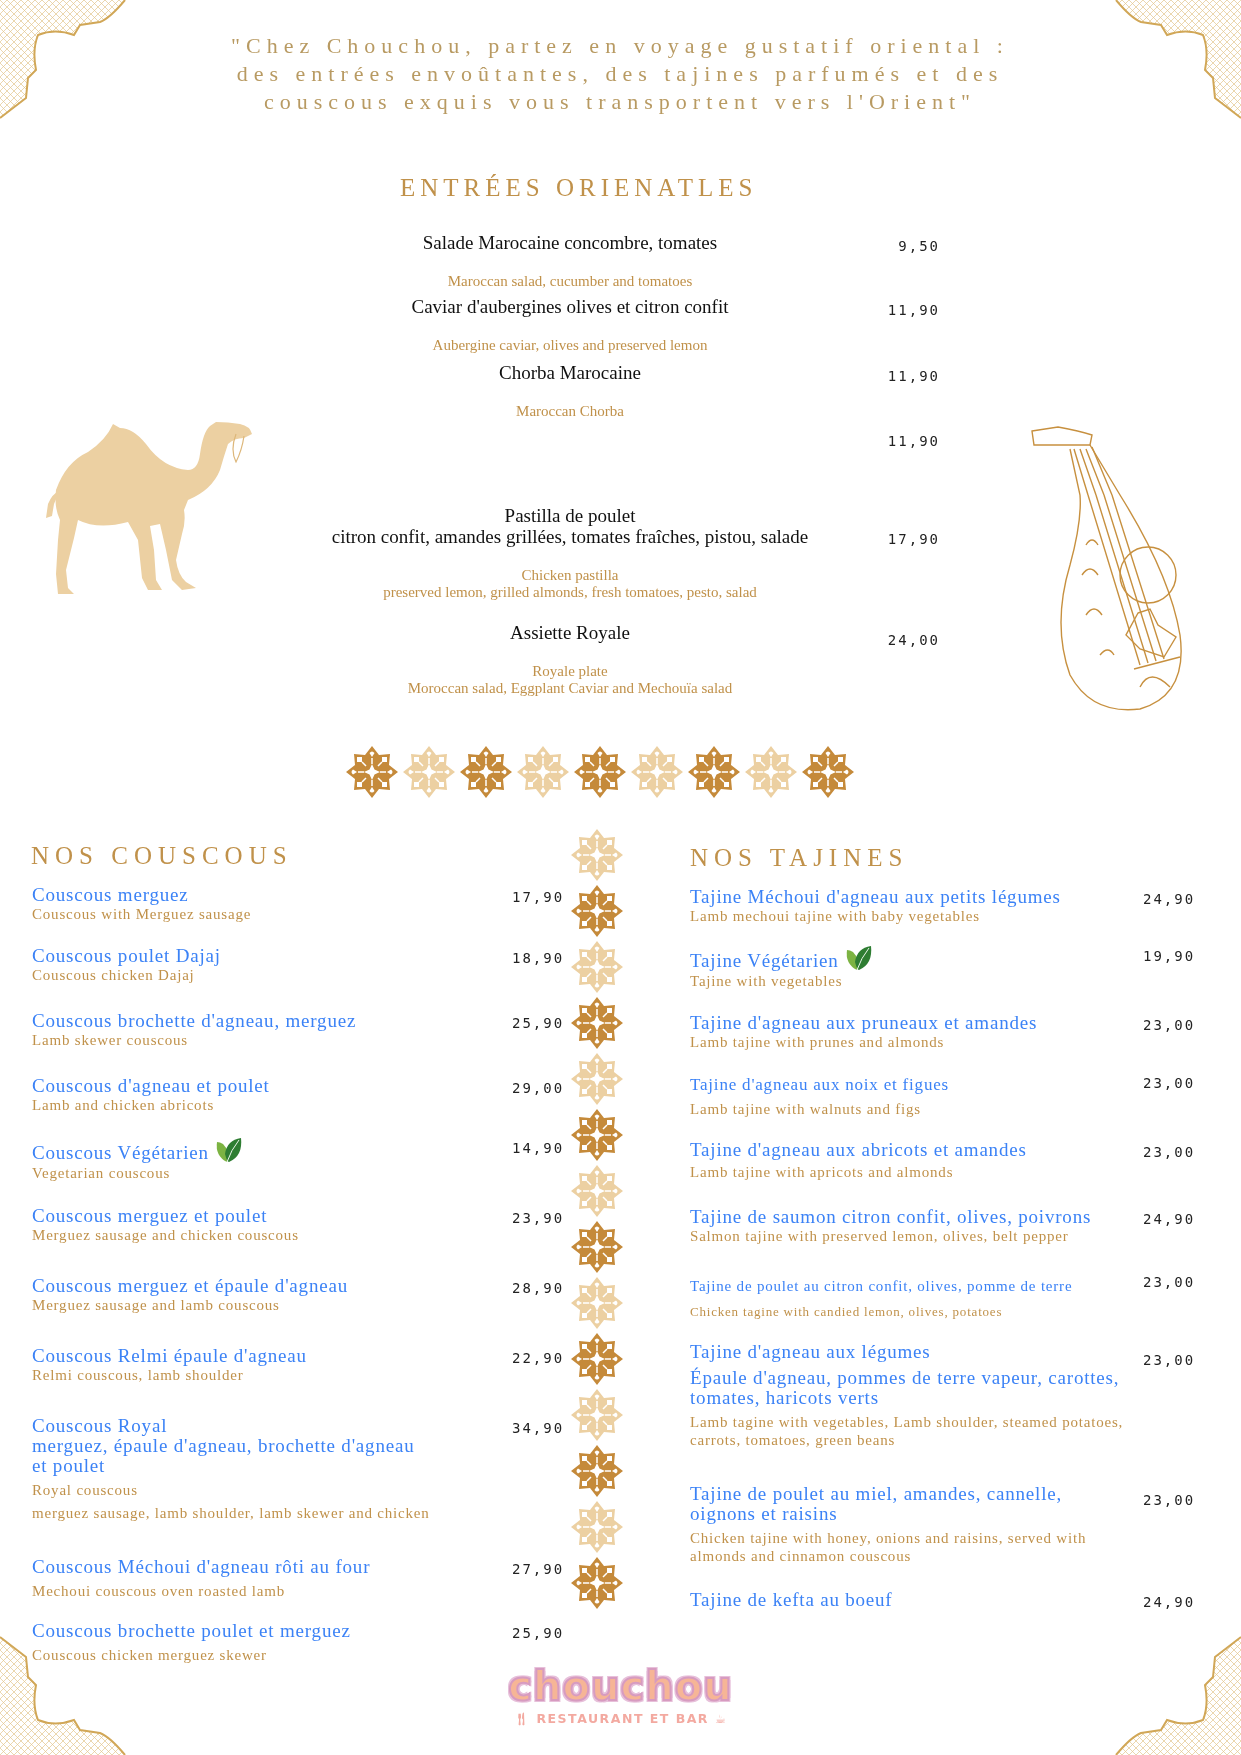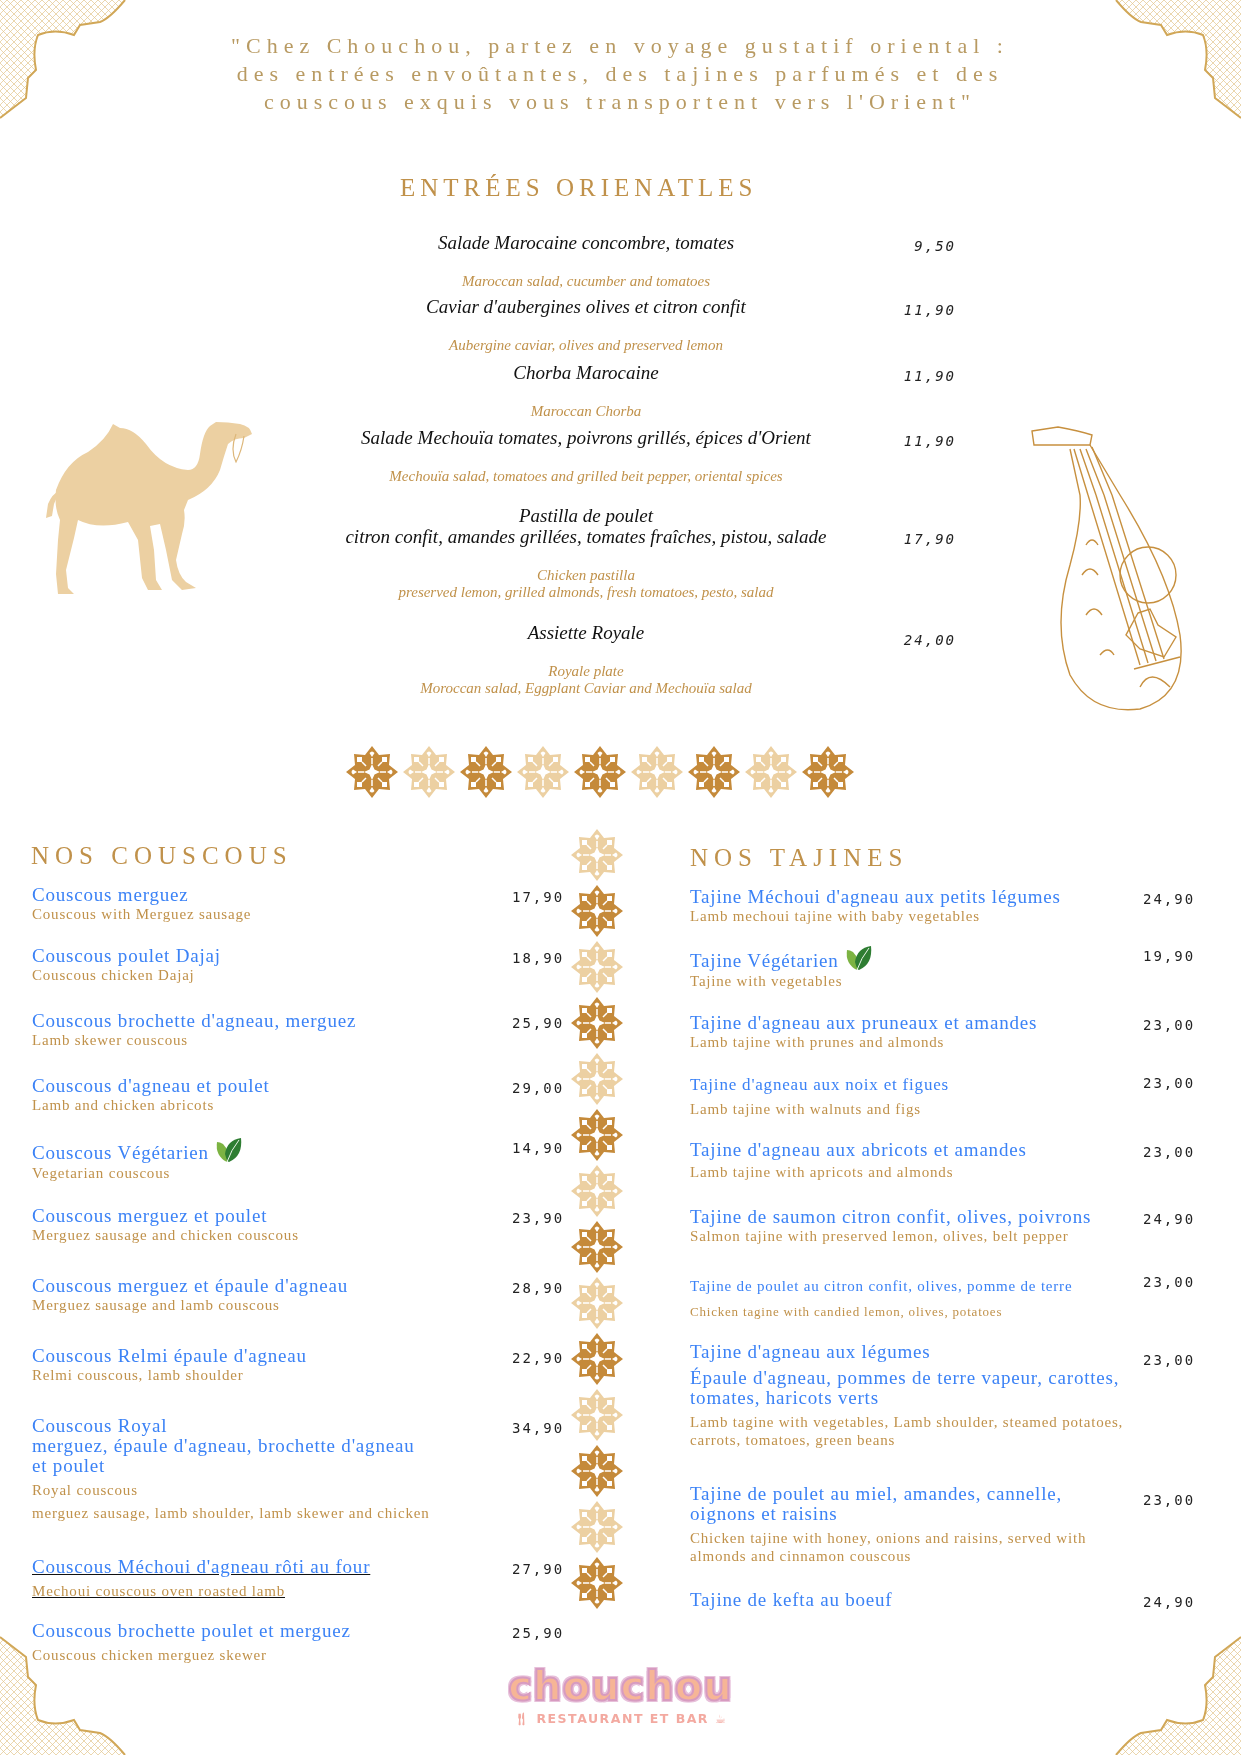--- a/index.html
+++ b/index.html
@@ -26,21 +26,21 @@
     .section-title {
       position: absolute; color: #c0914a;
       font-size: 25px; letter-spacing: 6px; font-family: "Liberation Serif", serif;
       white-space: nowrap;
     }
     #entrees-title { left: 400px; top: 174px; letter-spacing: 5px; }
     #couscous-title { left: 31px; top: 842px; }
     #tajines-title { left: 690px; top: 844px; }
 
     .entree {
-      position: absolute; left: 296px; width: 680px; font-style: italic;
+      position: absolute; left: 280px; width: 680px;
     }
     .entree .txt { width: 580px; text-align: center; }
     .entree .name { font-size: 19px; line-height: 21px; color: #111; }
     .entree .sub { font-size: 15px; line-height: 17px; color: #c0914a; margin-top: 20px; }
     .entree .sub2 { font-size: 15px; line-height: 17px; color: #c0914a; }
     .price {
       font-family: "DejaVu Sans Mono", monospace; font-size: 14px; color: #222;
       letter-spacing: 2px; position: absolute; white-space: nowrap;
     }
     .entree .price { right: 20px; top: 6px; }
@@ -135,24 +135,20 @@
   <div class="price">11,90</div>
 </div>
 <div class="entree" style="top:362px;">
   <div class="txt">
     <div class="name">Chorba Marocaine</div>
     <div class="sub">Maroccan Chorba</div>
   </div>
   <div class="price">11,90</div>
 </div>
 <div class="entree" style="top:427px;">
-  <div class="txt">
-    <div class="name">Salade Mechouïa tomates, poivrons grillés, épices d'Orient</div>
-    <div class="sub">Mechouïa salad, tomatoes and grilled beit pepper, oriental spices</div>
-  </div>
   <div class="price">11,90</div>
 </div>
 <div class="entree" style="top:505px;">
   <div class="txt">
     <div class="name">Pastilla de poulet</div>
     <div class="name">citron confit, amandes grillées, tomates fraîches, pistou, salade</div>
     <div class="sub">Chicken pastilla</div>
     <div class="sub2">preserved lemon, grilled almonds, fresh tomatoes, pesto, salad</div>
   </div>
   <div class="price" style="top:26px;">17,90</div>
@@ -350,21 +346,21 @@
     <div class="price">22,90</div>
   </div>
   <div class="item" style="top:1416px;">
     <div class="name">Couscous Royal</div>
     <div class="name">merguez, épaule d'agneau, brochette d'agneau</div>
     <div class="name">et poulet</div>
     <div class="sub" style="margin-top:6px;">Royal couscous</div>
     <div class="sub" style="margin-top:6px;">merguez sausage, lamb shoulder, lamb skewer and chicken</div>
     <div class="price">34,90</div>
   </div>
-  <div class="item" style="top:1557px;text-decoration:underline;">
+  <div class="item" style="top:1557px;">
     <div class="name">Couscous Méchoui d'agneau rôti au four</div>
     <div class="sub" style="margin-top:6px;">Mechoui couscous oven roasted lamb</div>
     <div class="price">27,90</div>
   </div>
   <div class="item" style="top:1621px;">
     <div class="name">Couscous brochette poulet et merguez</div>
     <div class="sub" style="margin-top:6px;">Couscous chicken merguez skewer</div>
     <div class="price">25,90</div>
   </div>
 </div>

